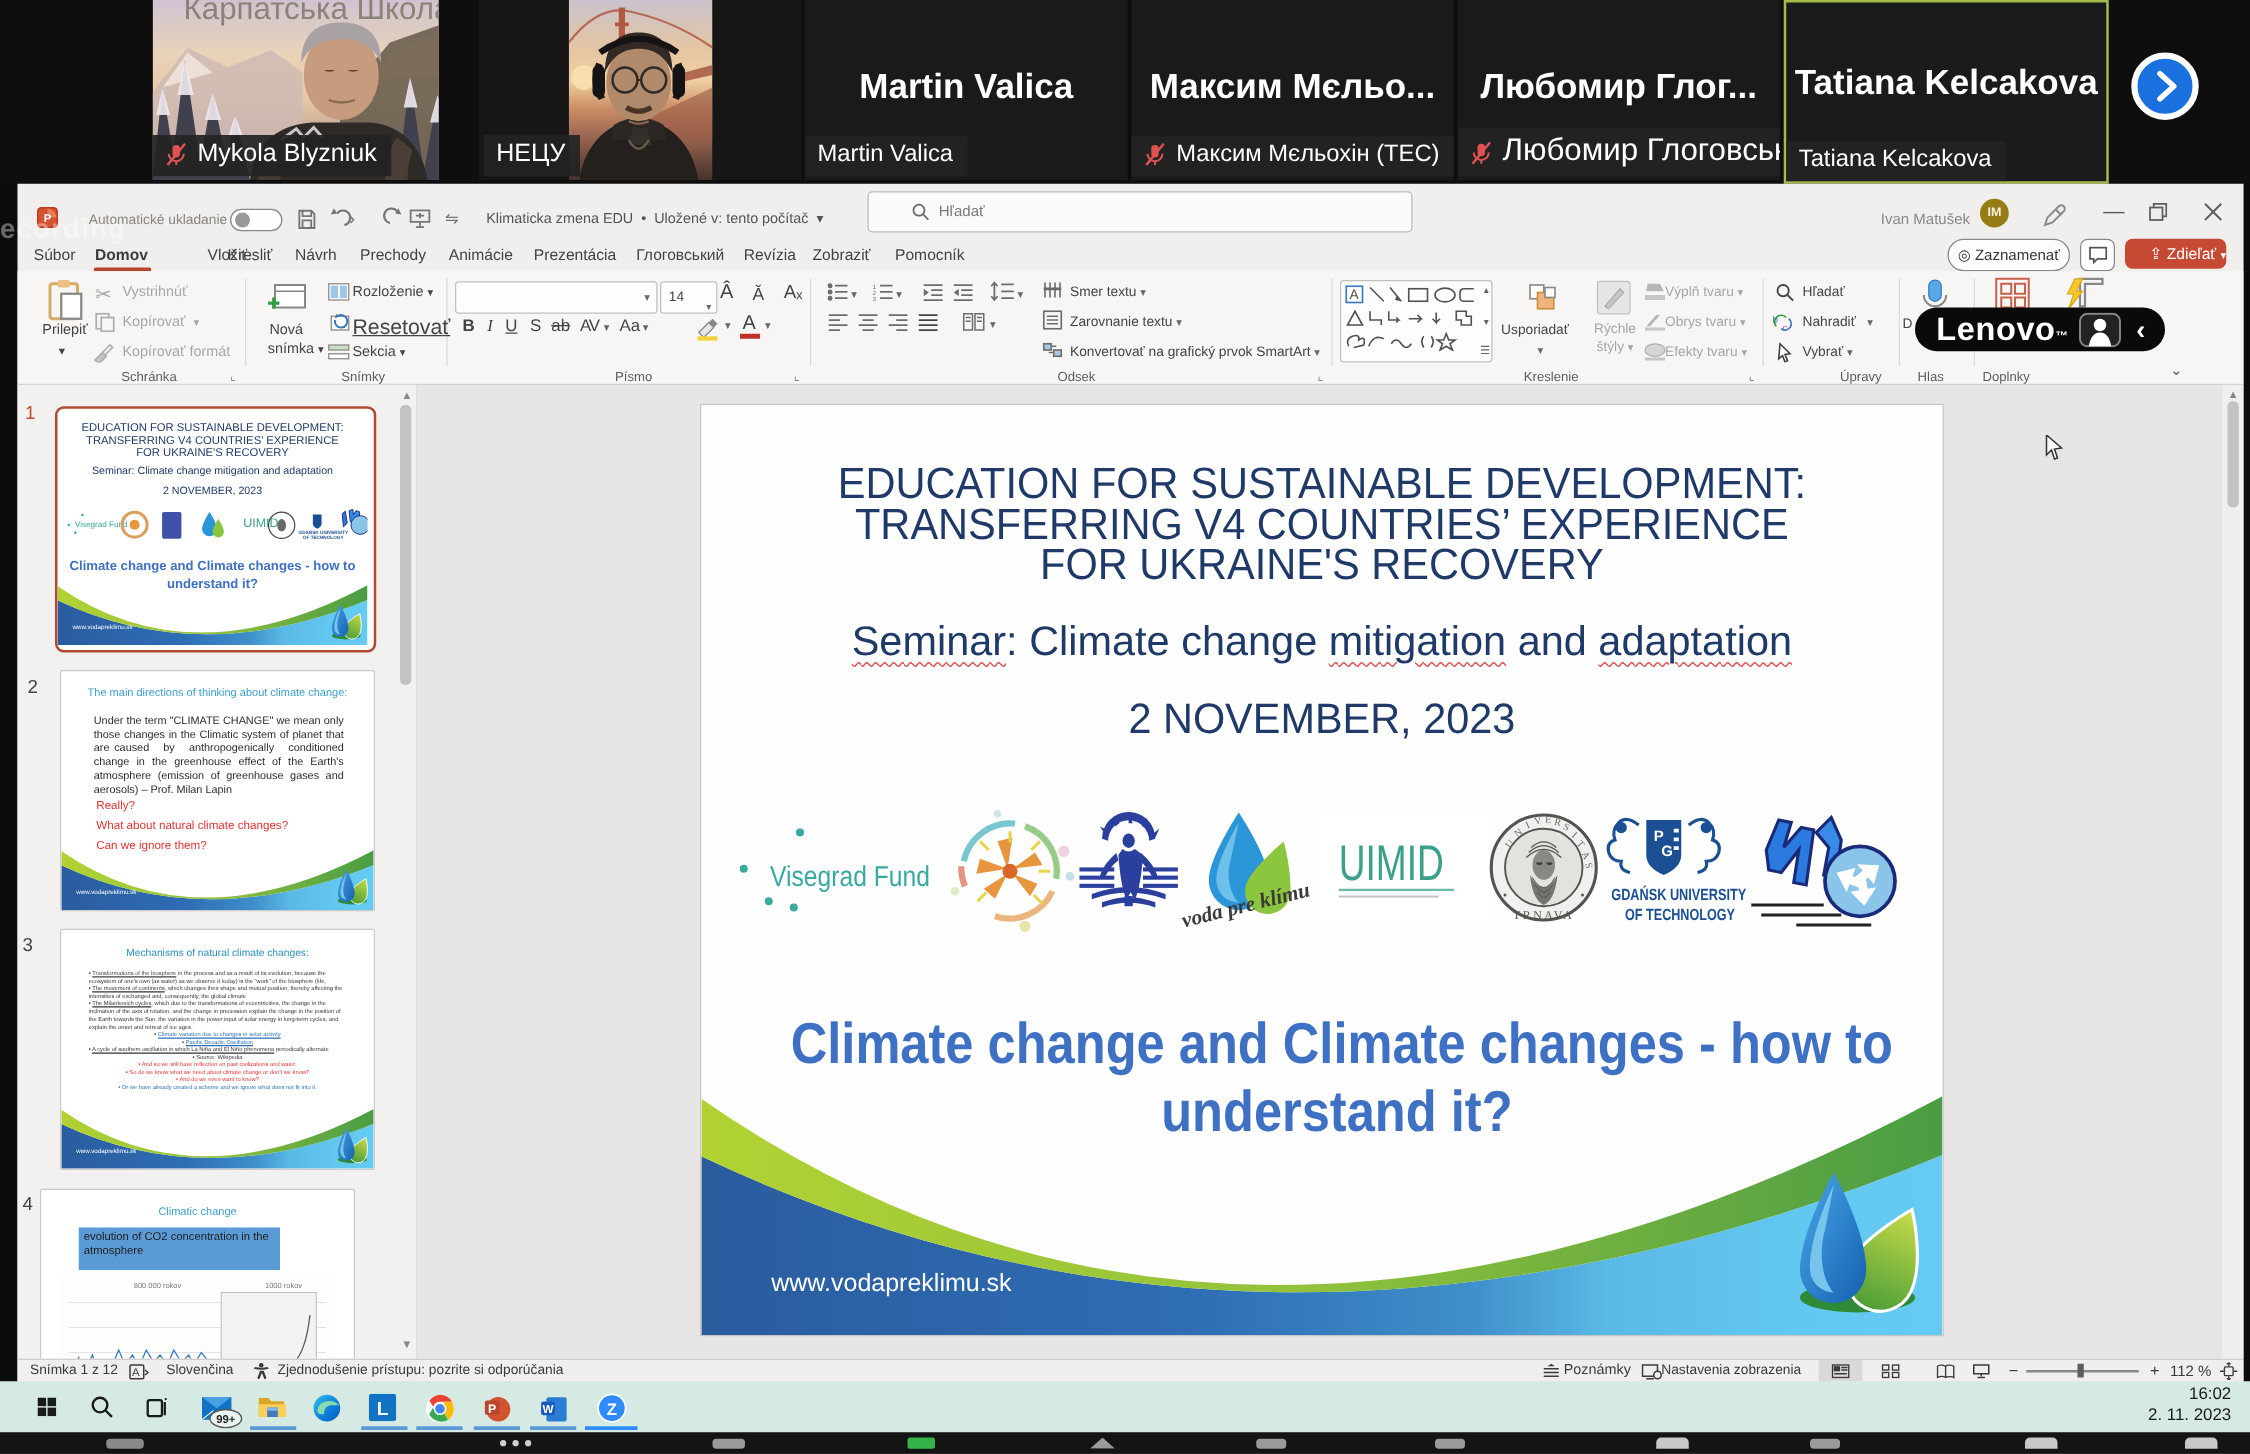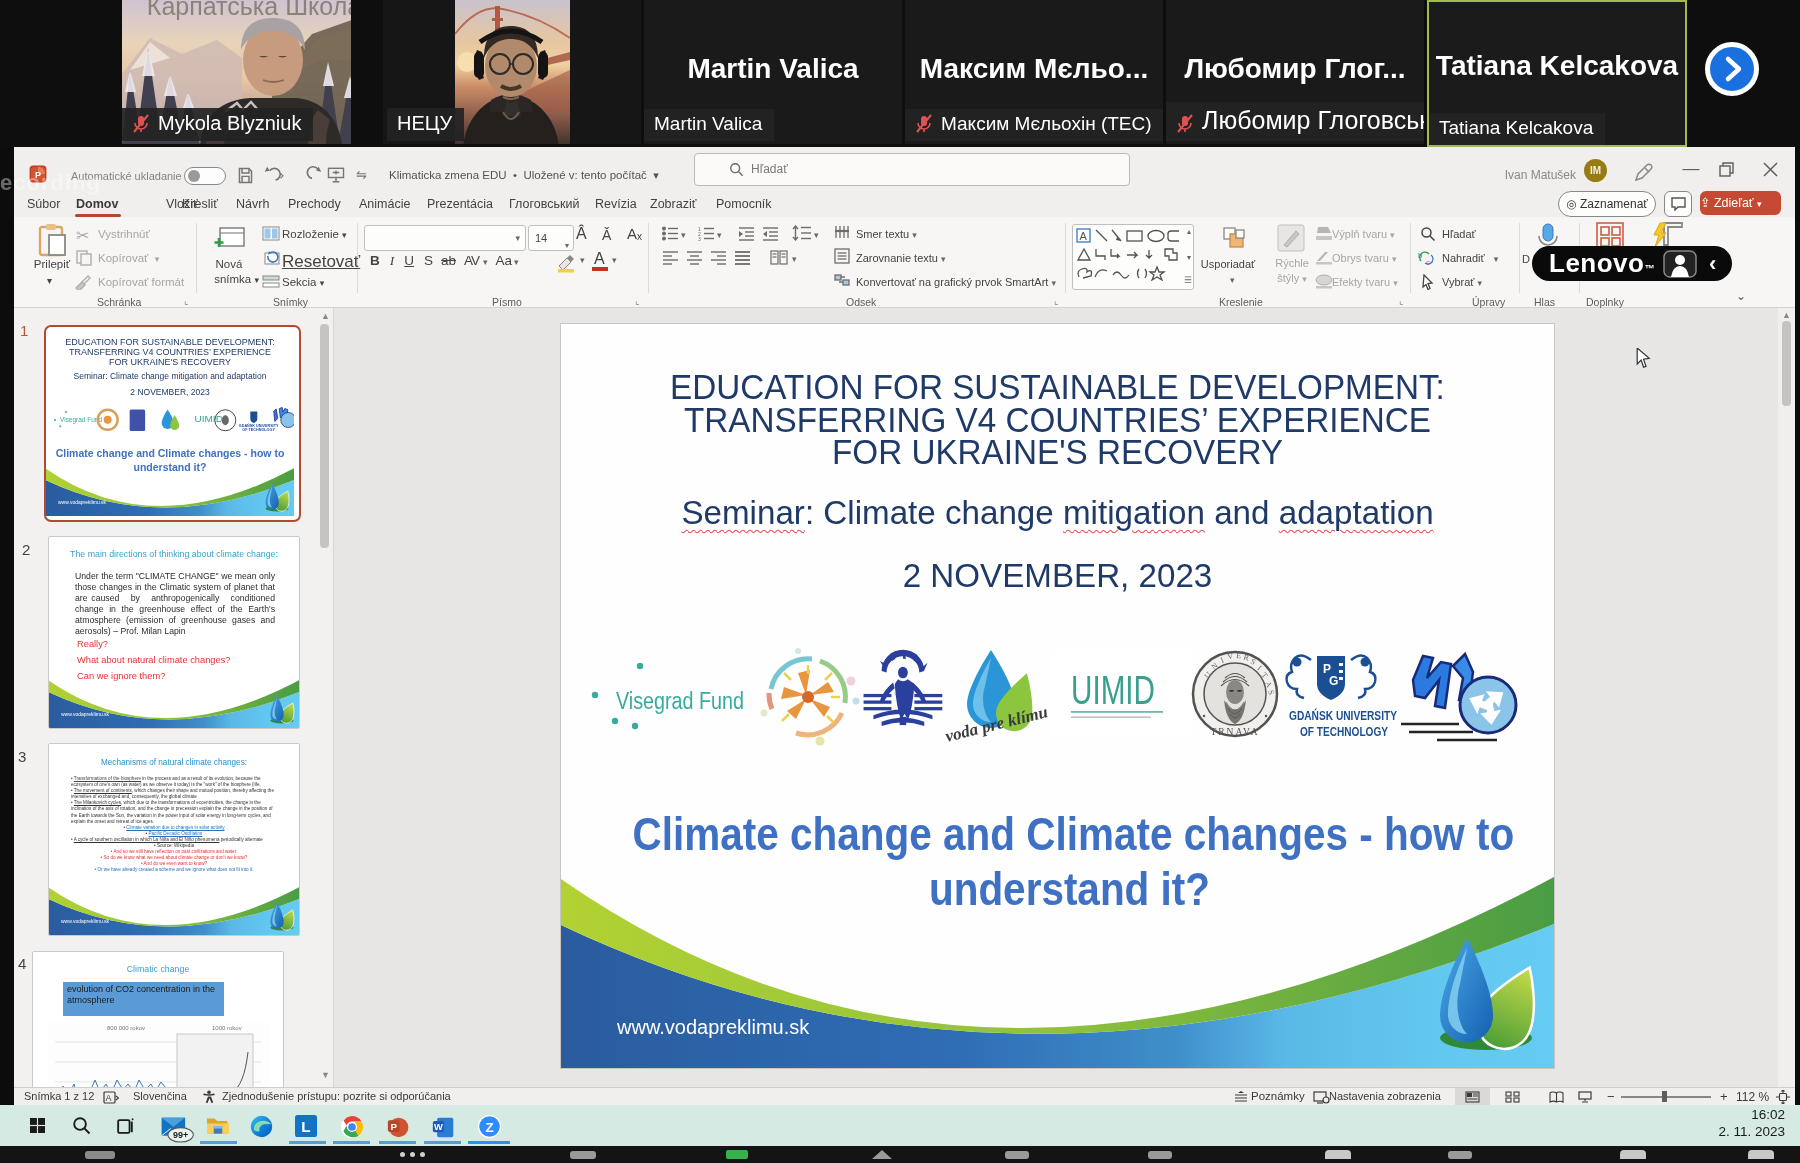--- a/index.html
+++ b/index.html
@@ -229,21 +229,21 @@
     <div class="abs" style="left:581px;top:6px;">Revízia</div>
     <div class="abs" style="left:636px;top:6px;">Zobraziť</div>
     <div class="abs" style="left:702px;top:6px;">Pomocník</div>
 
     <div class="abs" style="left:1544px;top:0px;width:96px;height:24px;border:1px solid #8a8886;border-radius:13px;background:#fdfdfc;font-size:12px;color:#333;text-align:center;line-height:24px;">◎ Zaznamenať</div>
     <div class="abs" style="left:1650px;top:0px;width:26px;height:24px;border:1px solid #8a8886;border-radius:6px;background:#fdfdfc;text-align:center;">
       <svg width="15" height="14" viewBox="0 0 15 14" style="margin-top:5px;" fill="none" stroke="#555" stroke-width="1.4">
           <path d="M1,1 h13 v9 h-7 l-3,3 v-3 h-3 Z"></path>
         </svg>
     </div>
-    <div class="abs" style="left:1686px;top:0px;width:81px;height:24px;border-radius:6px;background:#c64a33;color:#fff;font-size:12.5px;text-align:left;line-height:24px;">⇪ Zdieľať <span style="font-size:9px;">▾</span></div>
+    <div class="abs" style="left:1686px;top:0px;width:81px;height:24px;border-radius:6px;background:#c64a33;color:#fff;font-size:12.5px;text-align:right;line-height:24px;">⇪ Zdieľať <span style="font-size:9px;">▾</span></div>
   </div>
 
   
   <div class="abs" id="ribbon" style="top:70px;left:0;width:1781px;height:90px;background:#f8f6f5;border-bottom:1px solid #d5d3d1;">
 
     <div class="abs" style="left:182px;top:6px;width:1px;height:70px;background:#dcdad8;"></div>
     <div class="abs" style="left:343px;top:6px;width:1px;height:70px;background:#dcdad8;"></div>
     <div class="abs" style="left:634px;top:6px;width:1px;height:70px;background:#dcdad8;"></div>
     <div class="abs" style="left:1051px;top:6px;width:1px;height:70px;background:#dcdad8;"></div>
     <div class="abs" style="left:1396px;top:6px;width:1px;height:70px;background:#dcdad8;"></div>

